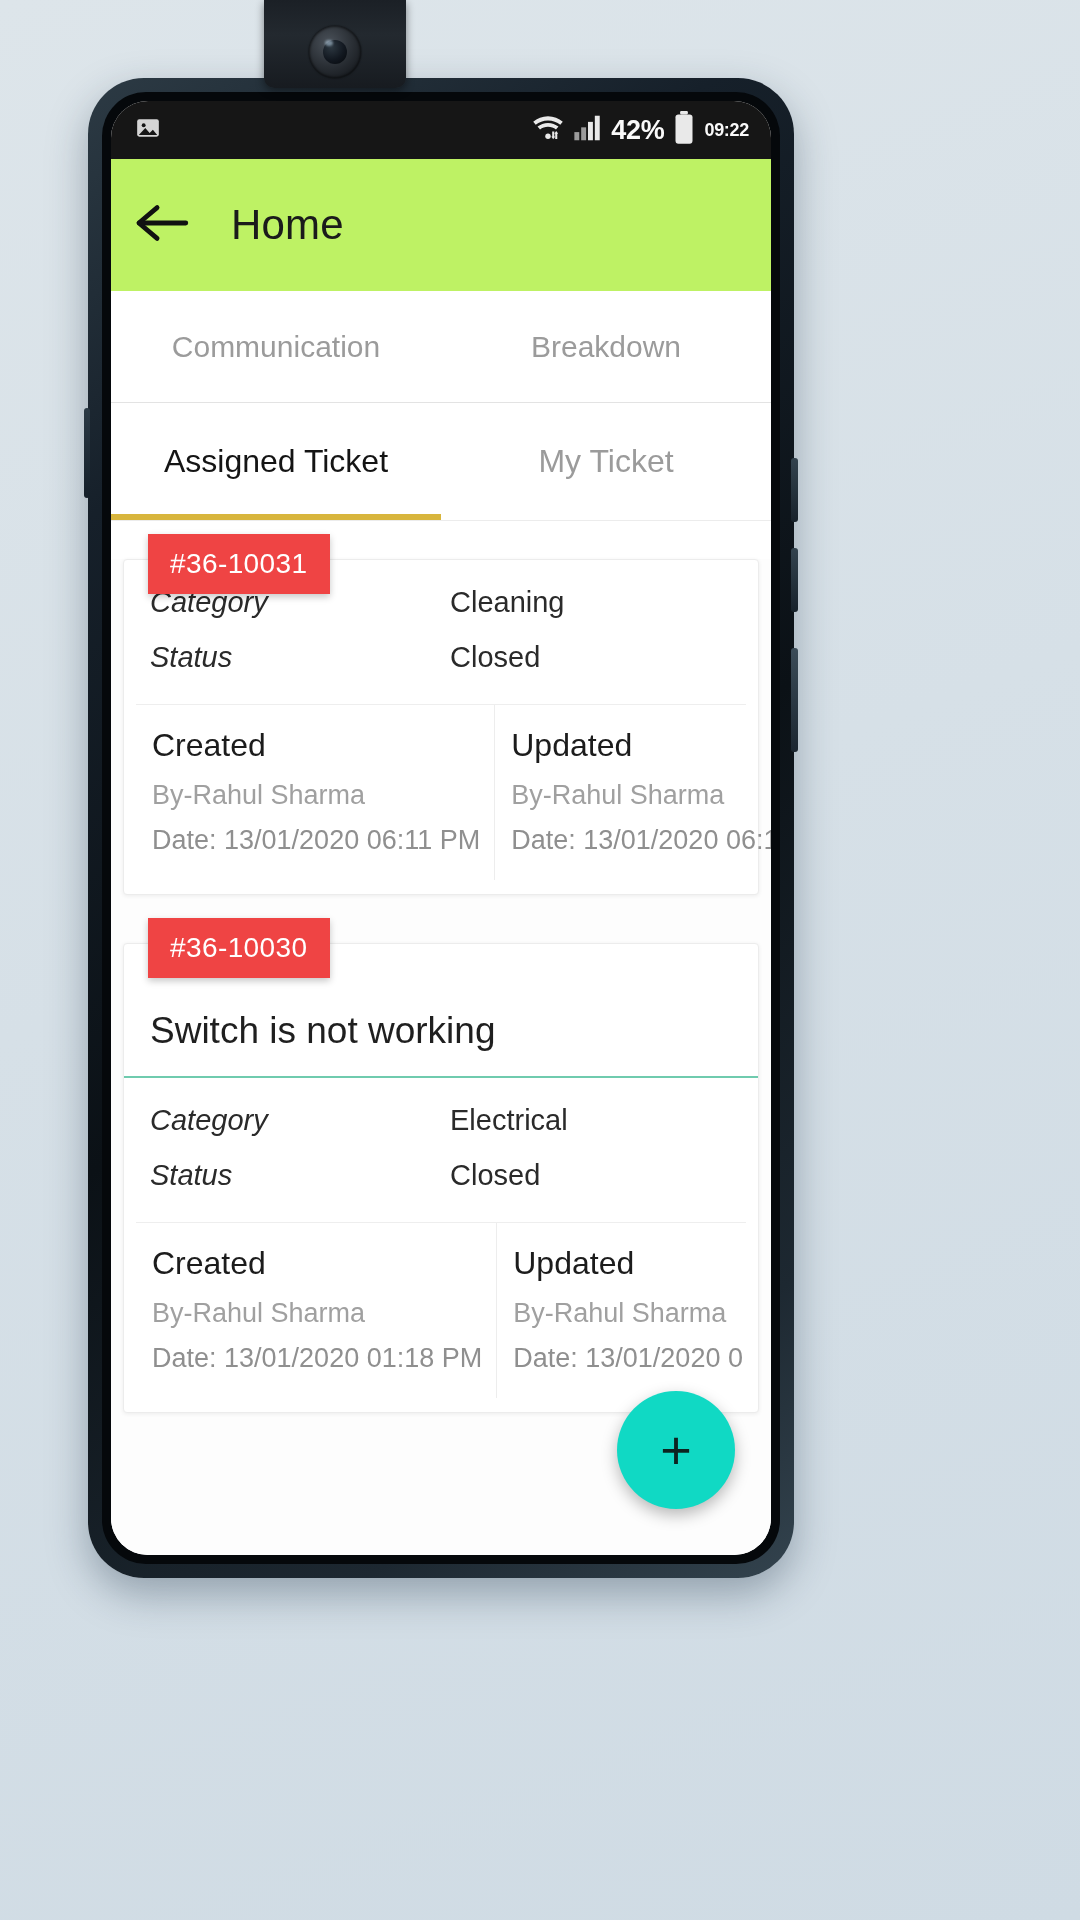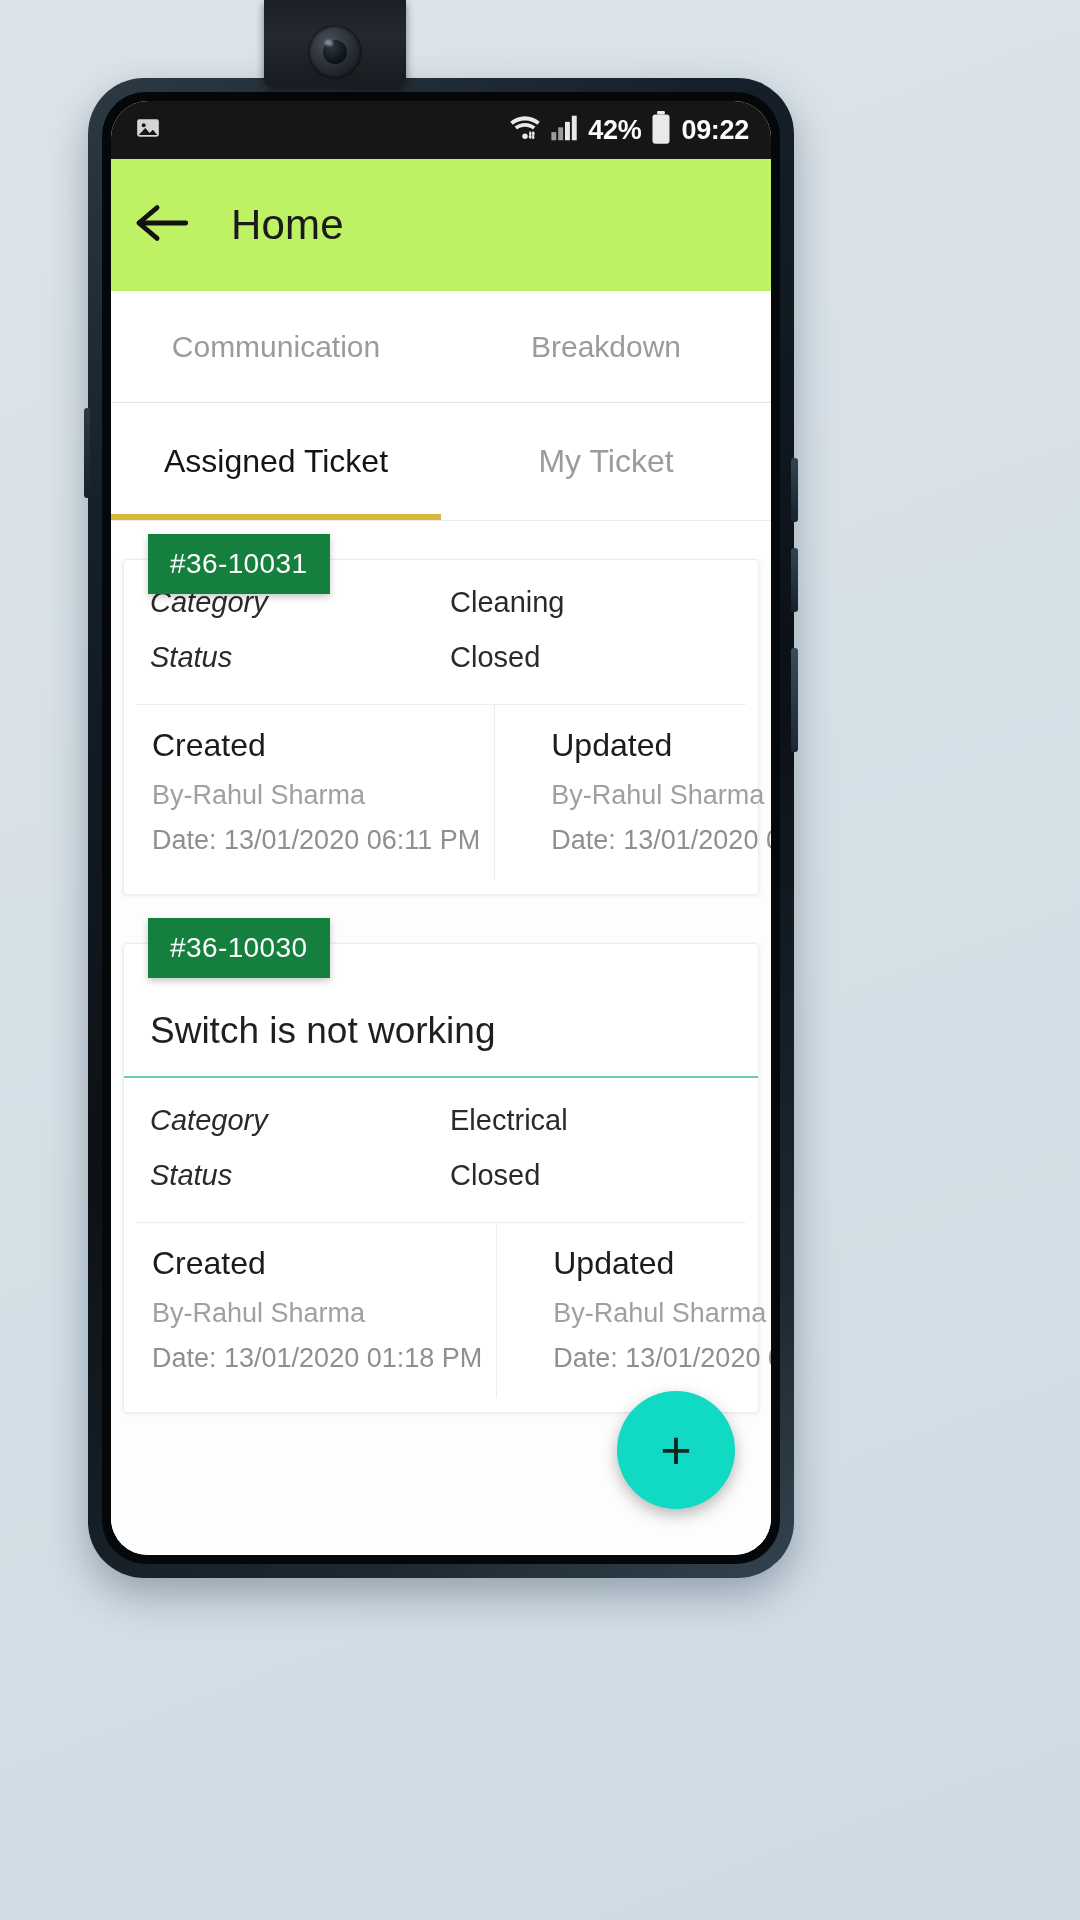--- a/index.html
+++ b/index.html
@@ -92,21 +92,21 @@
   }
   #status-left { display: flex; align-items: center; gap: 8px; }
   .sb-right {
     margin-left: auto;
     display: flex; align-items: center; gap: 8px;
   }
   #battery-pct {
     font-size: 27px; font-weight: bold; letter-spacing: -0.3px; color: #fafafa;
   }
   #clock {
-    font-size: 27px; font-weight: bold; letter-spacing: -0.3px; color: #fafafa;
+    font-size: 18px; font-weight: bold; letter-spacing: -0.3px; color: #fafafa;
   }
 
   
   #app-header {
     height: 132px;
     display: flex; align-items: center;
     padding-left: 20px;
     background: #bef264;
   }
   #back-button {
@@ -160,42 +160,41 @@
   .ticket-card {
     position: relative;
     margin: 0 12px 22px 12px;
     background: #fff;
     border: 1px solid #ececec;
     border-radius: 4px;
     box-shadow: 0 1px 4px rgba(0,0,0,.07);
   }
   .ticket-badge {
     position: absolute; left: 24px; top: -26px;
-    background: #15803d; color: #fff;
+    background: #ef4444; color: #fff;
     font-size: 28px;
     padding: 14px 22px;
     box-shadow: 0 3px 7px rgba(0,0,0,.22);
     letter-spacing: .4px;
   }
   .ticket-title {
     font-size: 37px; color: #1f1f1f;
     padding: 66px 26px 24px 26px;
     border-bottom: 2px solid #6fcbae;
   }
   .ticket-meta { padding: 26px 26px 26px 26px; }
   .meta-row { display: flex; margin-bottom: 22px; font-size: 29px; }
   .meta-row:last-child { margin-bottom: 4px; }
   .meta-label { width: 300px; color: #2a2a2a; font-style: italic; }
   .meta-value { color: #2a2a2a; }
 
   .ticket-footer {
     display: flex;
     border-top: 1px solid #eeeeee;
     margin: 0 12px 14px 12px;
-    gap: 40px;
   }
   .footer-col {
     flex: 1; padding: 22px 14px 24px 16px;
   }
   .footer-col:first-child { border-right: 1px solid #ededed; }
   .footer-head { font-size: 32px; color: #1c1c1c; margin-bottom: 16px; }
   .footer-by   { font-size: 27px; color: #a0a0a0; margin-bottom: 14px; }
   .footer-date { font-size: 27px; color: #8f8f8f; white-space: nowrap; }
 
   

